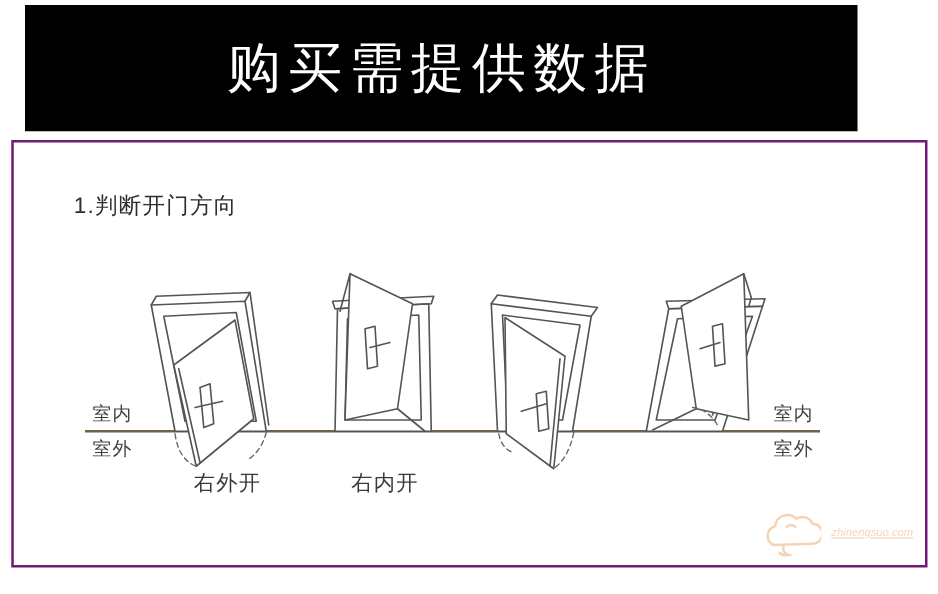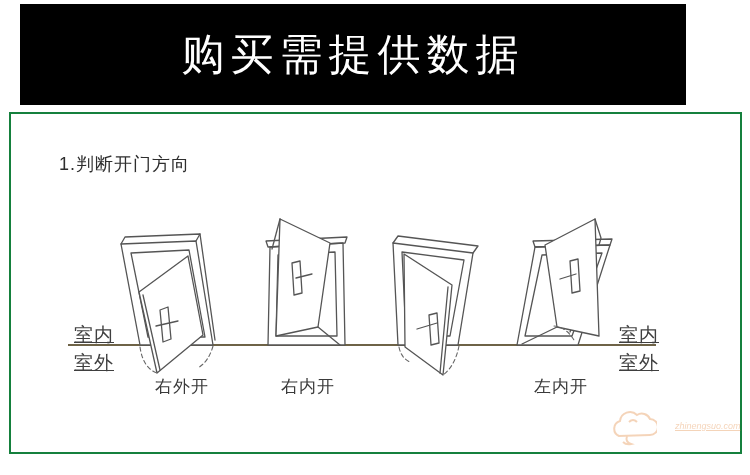--- a/index.html
+++ b/index.html
@@ -6,49 +6,49 @@
   #screen{position:relative;width:750px;height:475px;background:#fff;overflow:hidden;
           font-family:"Liberation Sans","DejaVu Sans",sans-serif;}
 
   
   .banner{position:absolute;left:0;top:4px;width:666px;height:101px;background:#000;
           display:flex;align-items:center;justify-content:center;margin-left:20px;}
   .banner-title{color:#fff;font-size:43px;font-weight:500;letter-spacing:6px;}
 
   
   .panel{position:absolute;left:9px;top:112px;width:729px;height:338px;
-         border:2px solid #15803d;background:#fff;}
+         border:2px solid #701a75;background:#fff;}
 
   .section-title{position:absolute;left:48px;top:38px;font-size:18px;color:#2e2e2e;
                  letter-spacing:1px;}
 
   
   .ground-line{position:absolute;left:57px;top:230px;width:588px;height:2px;z-index:1;}
 
-  .side-label{position:absolute;font-size:19px;color:#3f3f3f;z-index:3;letter-spacing:1px;text-decoration:underline;}
+  .side-label{position:absolute;font-size:15px;color:#3f3f3f;z-index:3;letter-spacing:1px;}
   .lbl-in-left {left:63px;top:208px;}
   .lbl-out-left{left:63px;top:236px;}
   .lbl-in-right {left:608px;top:208px;}
   .lbl-out-right{left:608px;top:236px;}
 
   .door-svg{position:absolute;z-index:2;}
   .door1{left:99px;top:96px;}
   .door2{left:241px;top:91px;}
   .door3{left:374px;top:91px;}
   .door4{left:497px;top:91px;}
 
   .caption{position:absolute;top:261px;width:90px;text-align:center;
            font-size:17px;color:#3a3a3a;letter-spacing:1px;z-index:3;}
   .cap1{left:126px;} .cap2{left:252px;} .cap3{left:378px;} .cap4{left:505px;}
 
   
   .watermark{position:absolute;left:596px;top:286px;width:130px;height:52px;
              opacity:0.32;z-index:4;display:flex;align-items:center;}
   .wm-cloud{flex:0 0 auto;}
-  .wm-text{margin-left:18px;}
+  .wm-text{margin-left:8px;}
   .wm-domain{font-size:9px;font-style:italic;text-decoration:underline;
              color:#e07b2a;white-space:nowrap;}
   .wm-name{font-size:19px;font-weight:bold;color:#4c6fa5;letter-spacing:2px;white-space:nowrap;}
 
   svg .ln{fill:none;stroke:#555;stroke-width:1.3;stroke-linejoin:round;stroke-linecap:round;}
   svg .fillw{fill:#fff;stroke:#555;stroke-width:1.3;stroke-linejoin:round;}
   svg .dash{fill:none;stroke:#666;stroke-width:1.1;stroke-dasharray:4 3;stroke-linecap:round;}
 </style>
 </head>
 <body>
@@ -115,21 +115,20 @@
       <polygon class="fillw" points="87,14 37,40 49,122 91,131"></polygon>
       <path class="ln" d="M87,14 L93,33 L91,40"></path>
       <path class="ln" d="M49,122 L14,139"></path>
       <polygon class="fillw" points="62,56 70,54 72,86 64,88"></polygon>
       <path class="ln" d="M52,74 L68,69"></path>
       <path class="dash" d="M46,121 Q58,122 66,135"></path>
     </svg>
 
     <div class="caption cap1">右外开</div>
     <div class="caption cap2">右内开</div>
-    <div class="caption cap4">左内开</div>
 
     <div class="watermark">
       <svg class="wm-cloud" width="50" height="44" viewBox="0 0 50 44">
         <path d="M12,32 a8,8 0 0 1 1,-15 a10,10 0 0 1 17,-6 a9,9 0 0 1 13,4 a7,7 0 0 1 0,16 z" fill="none" stroke="#e07b2a" stroke-width="2"></path>
         <path d="M20,32 q-2,6 4,8 q-5,1 -8,-2" fill="none" stroke="#e07b2a" stroke-width="2"></path>
         <path d="M22,18 q4,-4 8,0" fill="none" stroke="#e07b2a" stroke-width="2"></path>
       </svg>
       <div class="wm-text">
         <div class="wm-domain">zhinengsuo.com</div>
       </div>

